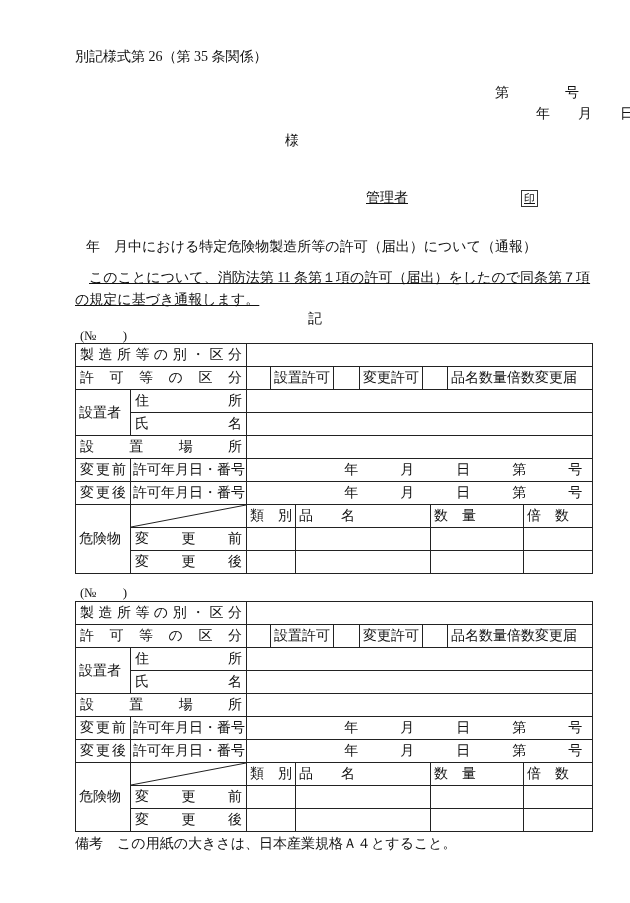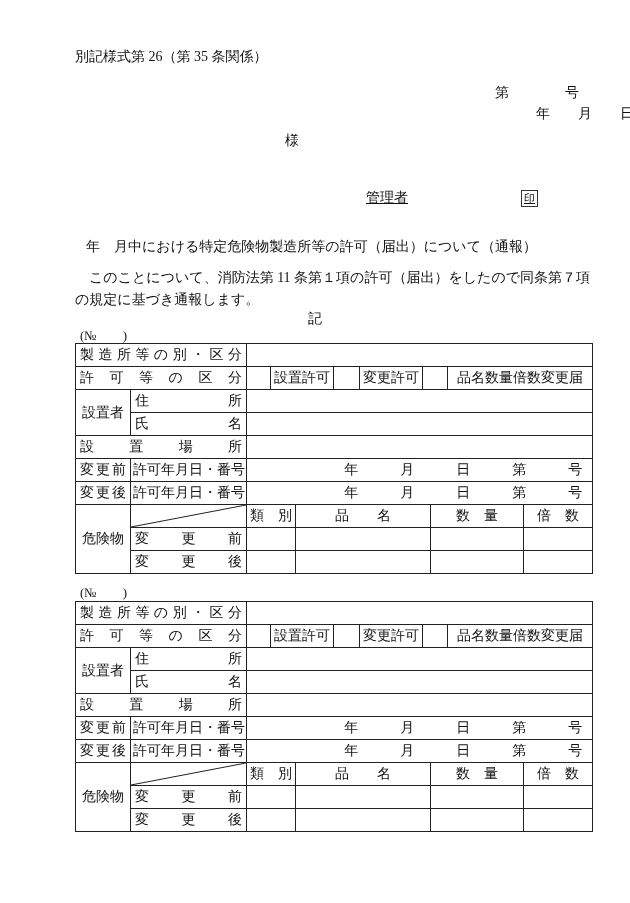--- a/index.html
+++ b/index.html
@@ -19,20 +19,21 @@
   .ki-line { left: 0; width: 630px; text-align: center; }
 
   .body-text {
     position: absolute;
     left: 75px;
     top: 267px;
     width: 520px;
     line-height: 22px;
     text-indent: 1em;
     white-space: normal;
+    text-decoration: underline;
   }
 
   .sender-row {
     position: absolute;
     left: 366px;
     top: 189px;
     width: 172px;
     display: flex;
     justify-content: space-between;
     align-items: center;
@@ -60,21 +61,21 @@
   .form-table td {
     border: 1px solid #222;
     height: 22px;
     line-height: 22px;
     padding: 0 3px;
     font-size: 14px;
     white-space: nowrap;
     overflow: hidden;
   }
   .lj { text-align: justify; text-align-last: justify; text-justify: inter-character; padding: 0 4px !important; font-family: Liberation Mono, monospace; }
-  .ctr { text-align: center; }
+  .ctr { text-align: left; }
   .dt { text-align: right; padding-right: 10px !important; }
   .perm-date { font-size: 13.4px; text-align: center; padding: 0 2px !important; }
   .diag { position: relative; padding: 0 !important; }
   .diag svg { position: absolute; left: 0; top: 0; width: 100%; height: 100%; display: block; }
 </style>
 </head>
 <body>
 
 <div class="page">
 
@@ -246,14 +247,15 @@
     <tr>
       <td class="lj">変更後</td>
       <td colspan="2"></td>
       <td colspan="4"></td>
       <td colspan="2"></td>
       <td></td>
     </tr>
   </tbody>
     </table>
 
+  <div class="abs" style="left:75px; top:835px;">備考　この用紙の大きさは、日本産業規格Ａ４とすること。</div>
 
 </div>
 
 </body></html>

